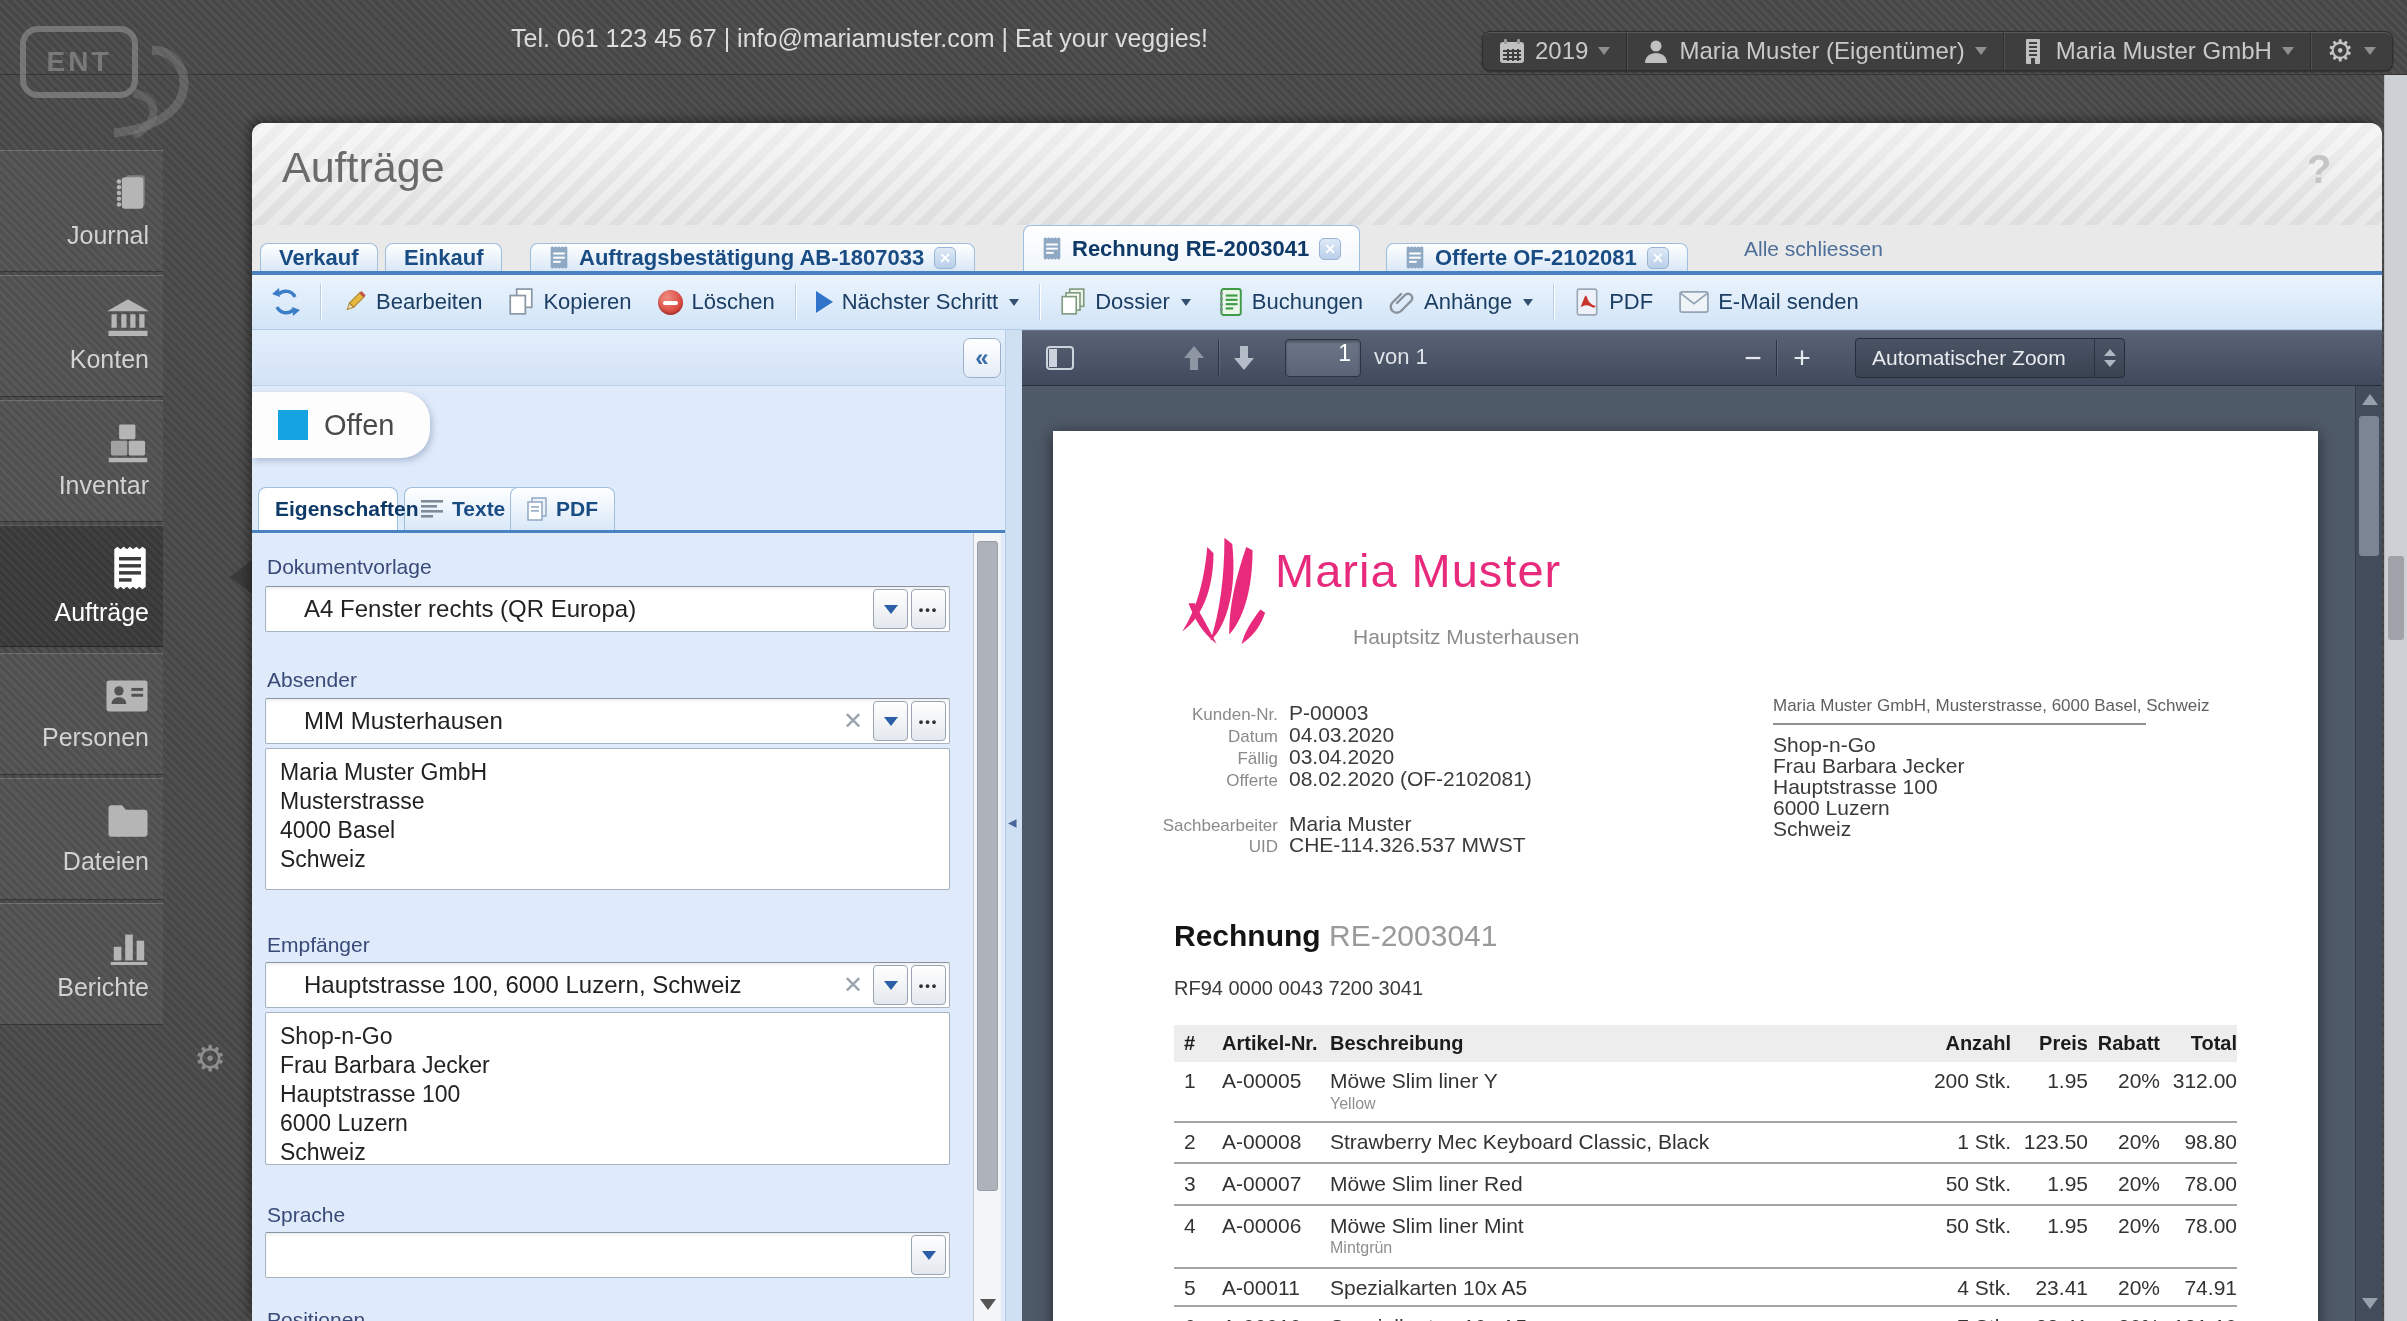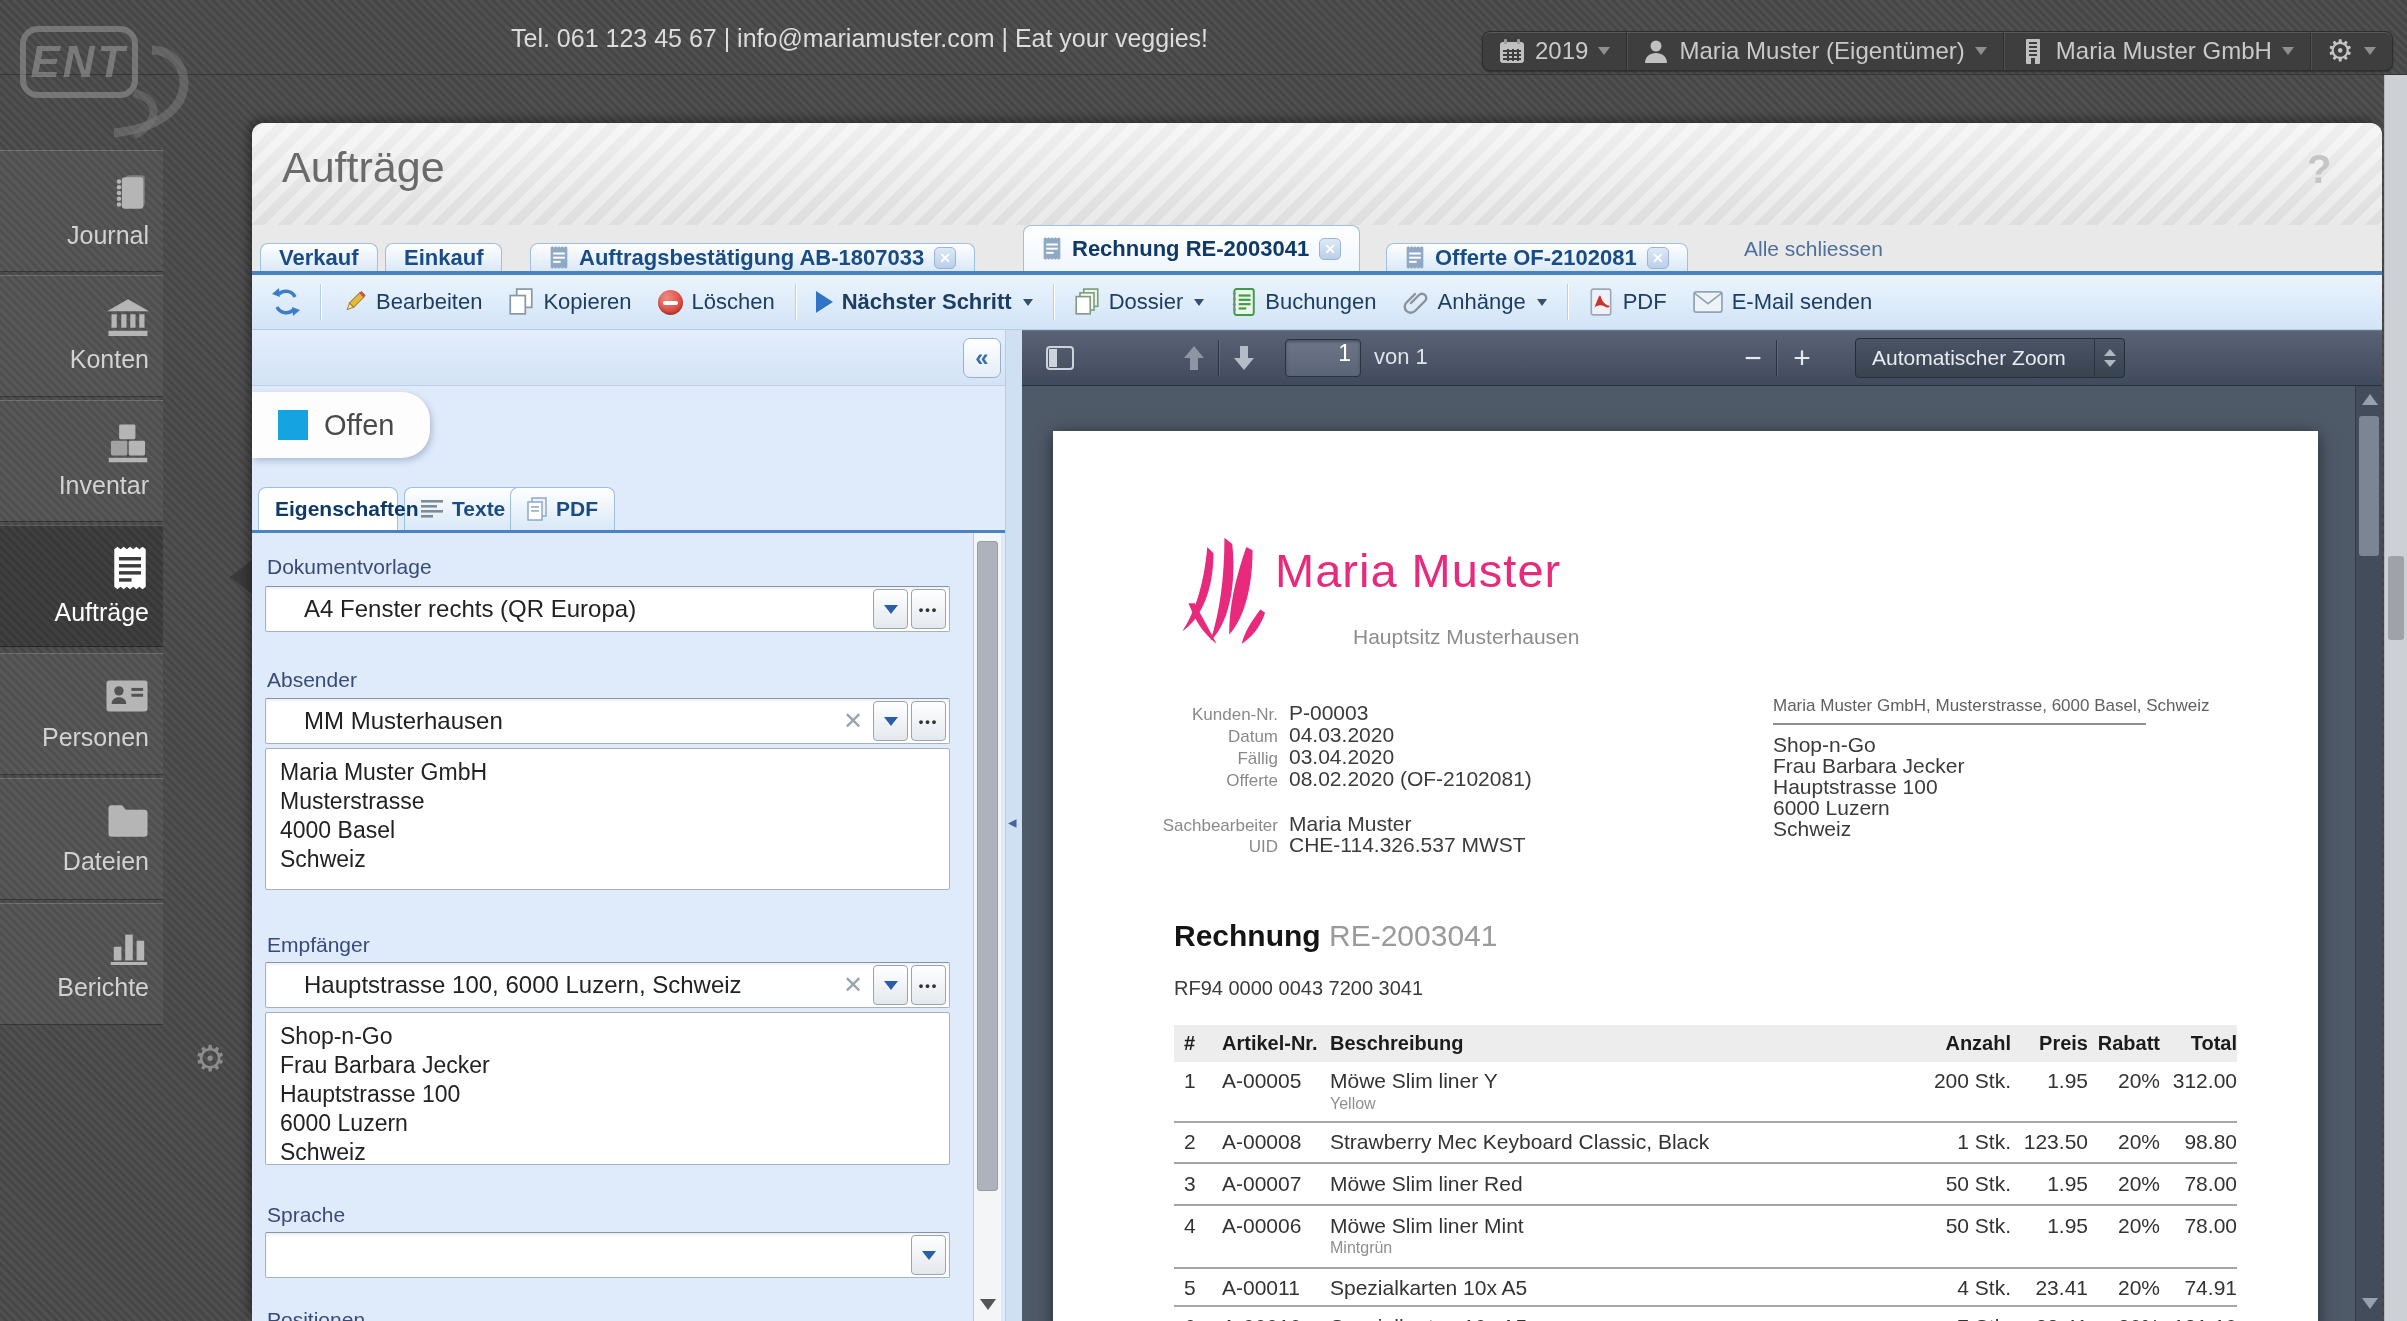--- a/index.html
+++ b/index.html
@@ -15,21 +15,21 @@
     background:#3e3e3e;border:1px solid #2e2e2e;border-radius:8px;
     box-shadow:inset 0 1px 0 rgba(255,255,255,.14), 0 1px 2px rgba(0,0,0,.4);}
   .tb-cell{display:flex;align-items:center;gap:10px;padding:0 16px;color:#c9c9c9;font-size:24px;white-space:nowrap;cursor:pointer;}
   .tb-cell + .tb-cell{border-left:1px solid #2e2e2e;box-shadow:inset 1px 0 0 rgba(255,255,255,.1);}
   .caret{width:0;height:0;border-left:6px solid transparent;border-right:6px solid transparent;border-top:8px solid #8f8f8f;}
   .tb-ic{width:26px;height:26px;flex:0 0 auto;}
   .gear-glyph{font-size:30px;color:#c4c4c4;line-height:1;}
   
   #entlogo{left:6px;top:8px;width:175px;height:120px;opacity:.55;}
   #entbox{left:14px;top:18px;width:118px;height:72px;border:6px solid #9a9a9a;border-radius:18px;
-    display:flex;align-items:center;justify-content:center;font-size:44px;font-weight:bold;color:#9f9f9f;letter-spacing:3px;font-style:italic;}
+    display:flex;align-items:center;justify-content:center;font-size:28px;font-weight:bold;color:#9f9f9f;letter-spacing:3px;}
   
   #sidebar{left:0;top:75px;width:163px;height:1246px;}
   .side-item{position:absolute;left:0;width:163px;height:122px;background:#535353;
     background-image:repeating-linear-gradient(45deg,rgba(255,255,255,.03) 0 3px,rgba(0,0,0,.05) 3px 6px);
     border-top:1px solid rgba(255,255,255,.16);border-bottom:1px solid rgba(0,0,0,.35);
     display:flex;flex-direction:column;align-items:flex-end;justify-content:center;gap:8px;padding-right:14px;cursor:pointer;}
   .side-item .lbl{font-size:25px;color:#d2d2d2;}
   .side-item svg{color:#b5b5b5;}
   .side-item.active{background:#3c3c3c;background-image:repeating-linear-gradient(45deg,rgba(255,255,255,.02) 0 3px,rgba(0,0,0,.06) 3px 6px);}
   .side-item.active .lbl{color:#ffffff;}
@@ -51,21 +51,21 @@
   #tabstrip{left:0;top:102px;width:2130px;height:46px;}
   .tab.active{background:linear-gradient(#ffffff,#f0f6fd);color:#0f3a68;height:46px;z-index:3;}
   .tab-x{width:22px;height:22px;border-radius:5px;background:linear-gradient(#dde9f6,#b9cfe9);border:1px solid #9ab4d4;
     color:#ffffff;font-size:14px;font-weight:bold;display:flex;align-items:center;justify-content:center;cursor:pointer;}
   #close-all{position:absolute;bottom:10px;font-size:21px;color:#4d6f99;cursor:pointer;}
   #tab-underline{left:0;top:148px;width:2130px;height:4px;background:#4b83c2;z-index:2;}
   
   #toolbar{left:0;top:152px;width:2130px;height:55px;background:linear-gradient(#ebf4fd,#d2e4f7);
     border-bottom:1px solid #b3cbe4;display:flex;align-items:center;gap:6px;padding:0 10px;}
   .tbtn{display:flex;align-items:center;gap:9px;padding:4px 10px;font-size:22px;color:#1d3e63;border-radius:4px;cursor:pointer;white-space:nowrap;}
-  .tbtn.bold{font-weight:bold;}
+  .tbtn.bold{font-weight:normal;}
   .tsep{width:1px;height:36px;background:#b9cfe7;box-shadow:1px 0 0 #ffffff;margin:0 4px;}
   .dcaret{width:0;height:0;border-left:5px solid transparent;border-right:5px solid transparent;border-top:7px solid #33506e;margin-left:2px;}
   .del-ic{width:25px;height:25px;border-radius:50%;background:radial-gradient(circle at 35% 30%,#f08a80,#d9443a 70%);
     box-shadow:inset 0 -2px 3px rgba(0,0,0,.25);position:relative;}
   .del-ic:after{content:"";position:absolute;left:5px;top:11px;width:15px;height:4px;background:#fff;border-radius:2px;}
   .play-ic{width:0;height:0;border-top:11px solid transparent;border-bottom:11px solid transparent;border-left:17px solid #2f74c8;filter:drop-shadow(0 1px 0 rgba(255,255,255,.6));}
   
   #form-panel{left:0;top:207px;width:753px;height:991px;background:#dfeafa;}
   #fp-topstrip{left:0;top:0;width:753px;height:56px;background:linear-gradient(#e3eefb,#d3e3f6);border-bottom:1px solid #bcd2ea;}
   #collapse-btn{left:711px;top:8px;width:38px;height:40px;background:linear-gradient(#ffffff,#e4ecf7);border:1px solid #9ab0ca;

